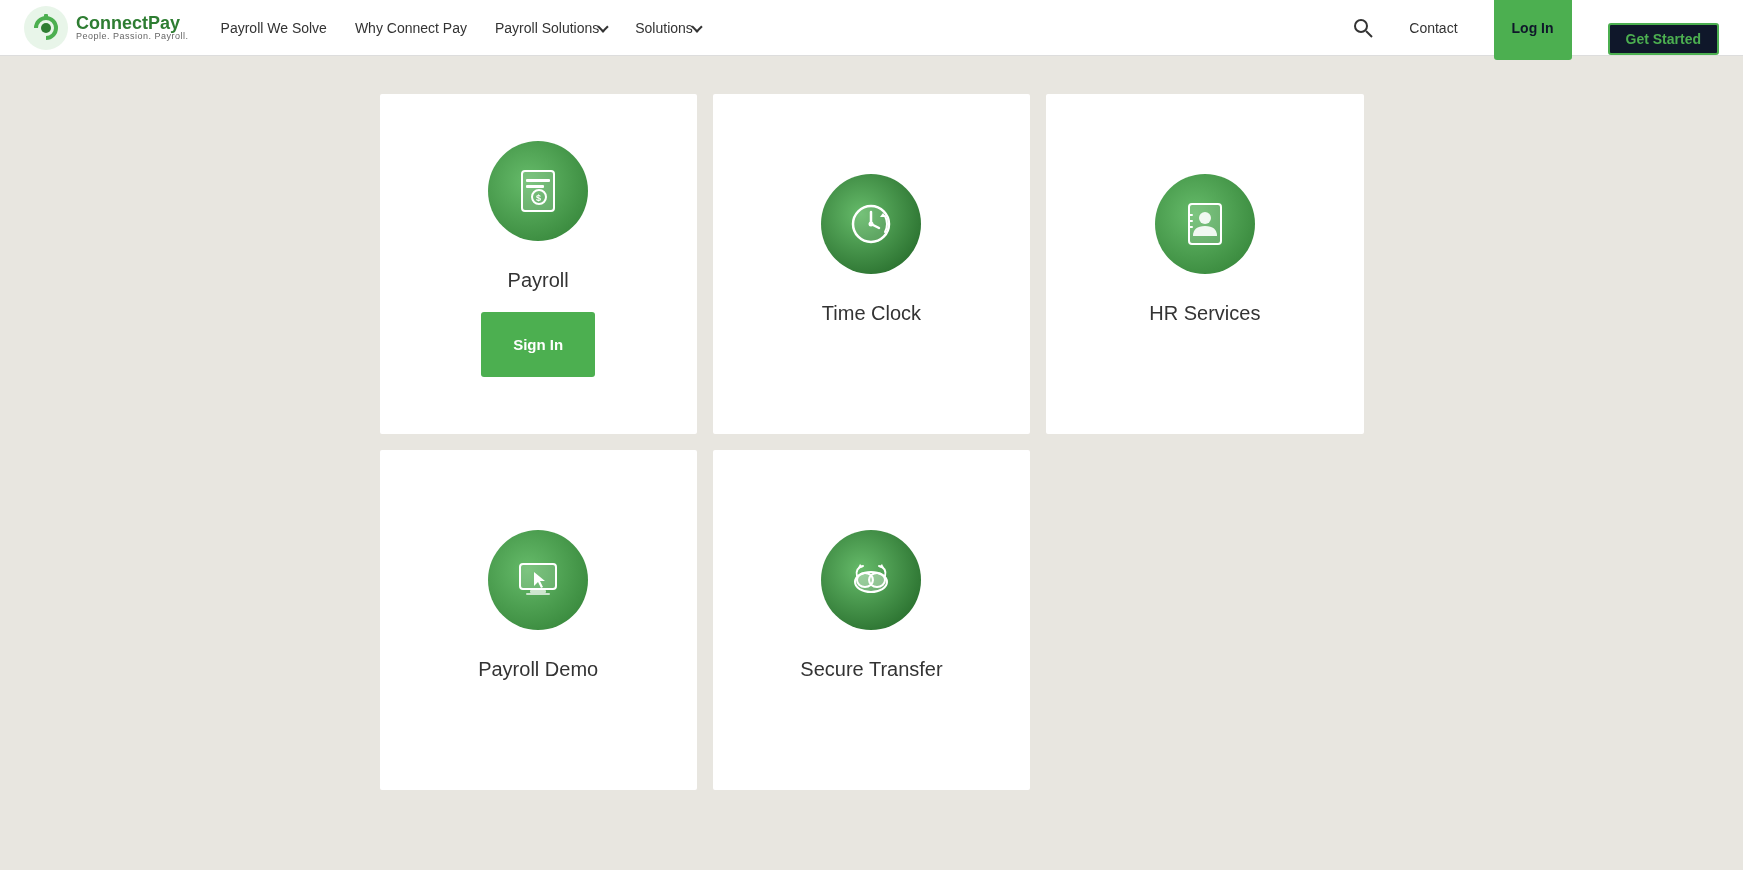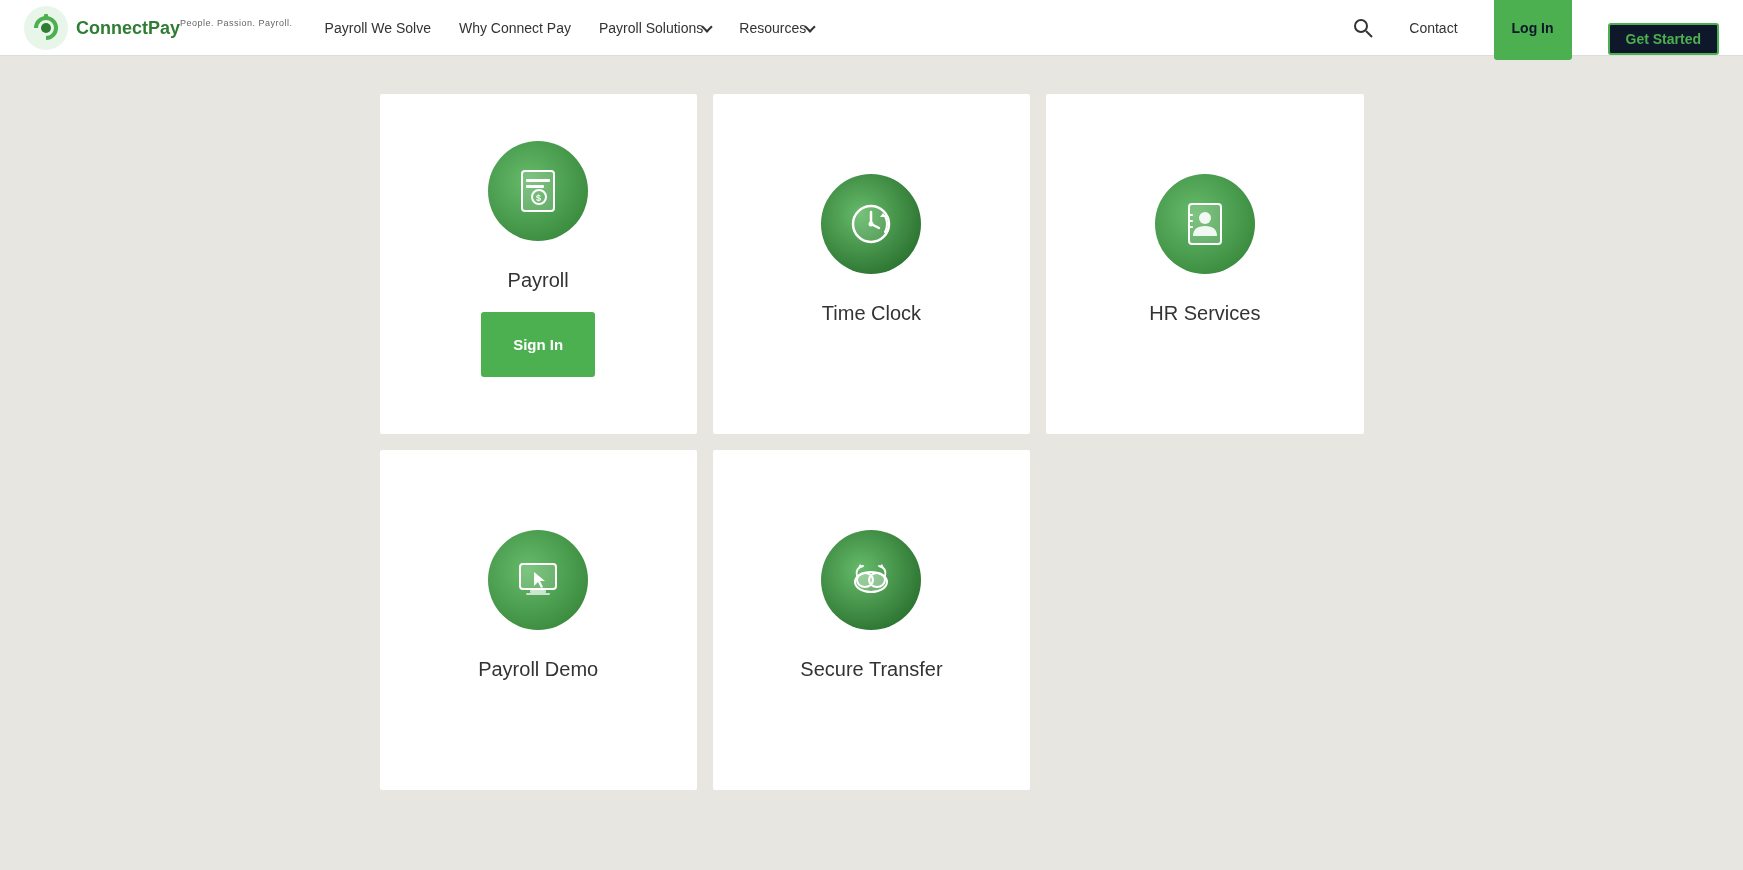--- a/index.html
+++ b/index.html
@@ -21,20 +21,21 @@
       align-items: center;
       gap: 8px;
       margin-right: 32px;
     }
     .logo-icon {
       width: 44px;
       height: 44px;
     }
     .logo-text-block {
       display: flex;
+      flex-direction: column;
       line-height: 1;
     }
     .logo-tagline {
       font-size: 9px;
       color: #666;
       letter-spacing: 0.5px;
     }
     .nav-links {
       display: flex;
       align-items: center;
@@ -194,21 +195,21 @@
   </div>
 
   <div class="nav-links">
     <a class="nav-link">Payroll We Solve</a>
     <a class="nav-link">Why Connect Pay</a>
     <a class="nav-link nav-link-dropdown">
       <span>Payroll Solutions</span>
       <span class="chevron"></span>
     </a>
     <a class="nav-link nav-link-dropdown">
-      <span>Resources</span>
+      <span>Solutions</span>
       <span class="chevron"></span>
     </a>
   </div>
 
   <div class="nav-right">
     <button class="search-icon-btn">
       <svg width="20" height="20" viewBox="0 0 20 20">
         <circle cx="8" cy="8" r="6" stroke="#333" stroke-width="2" fill="none"></circle>
         <line x1="13" y1="13" x2="19" y2="19" stroke="#333" stroke-width="2"></line>
       </svg>

